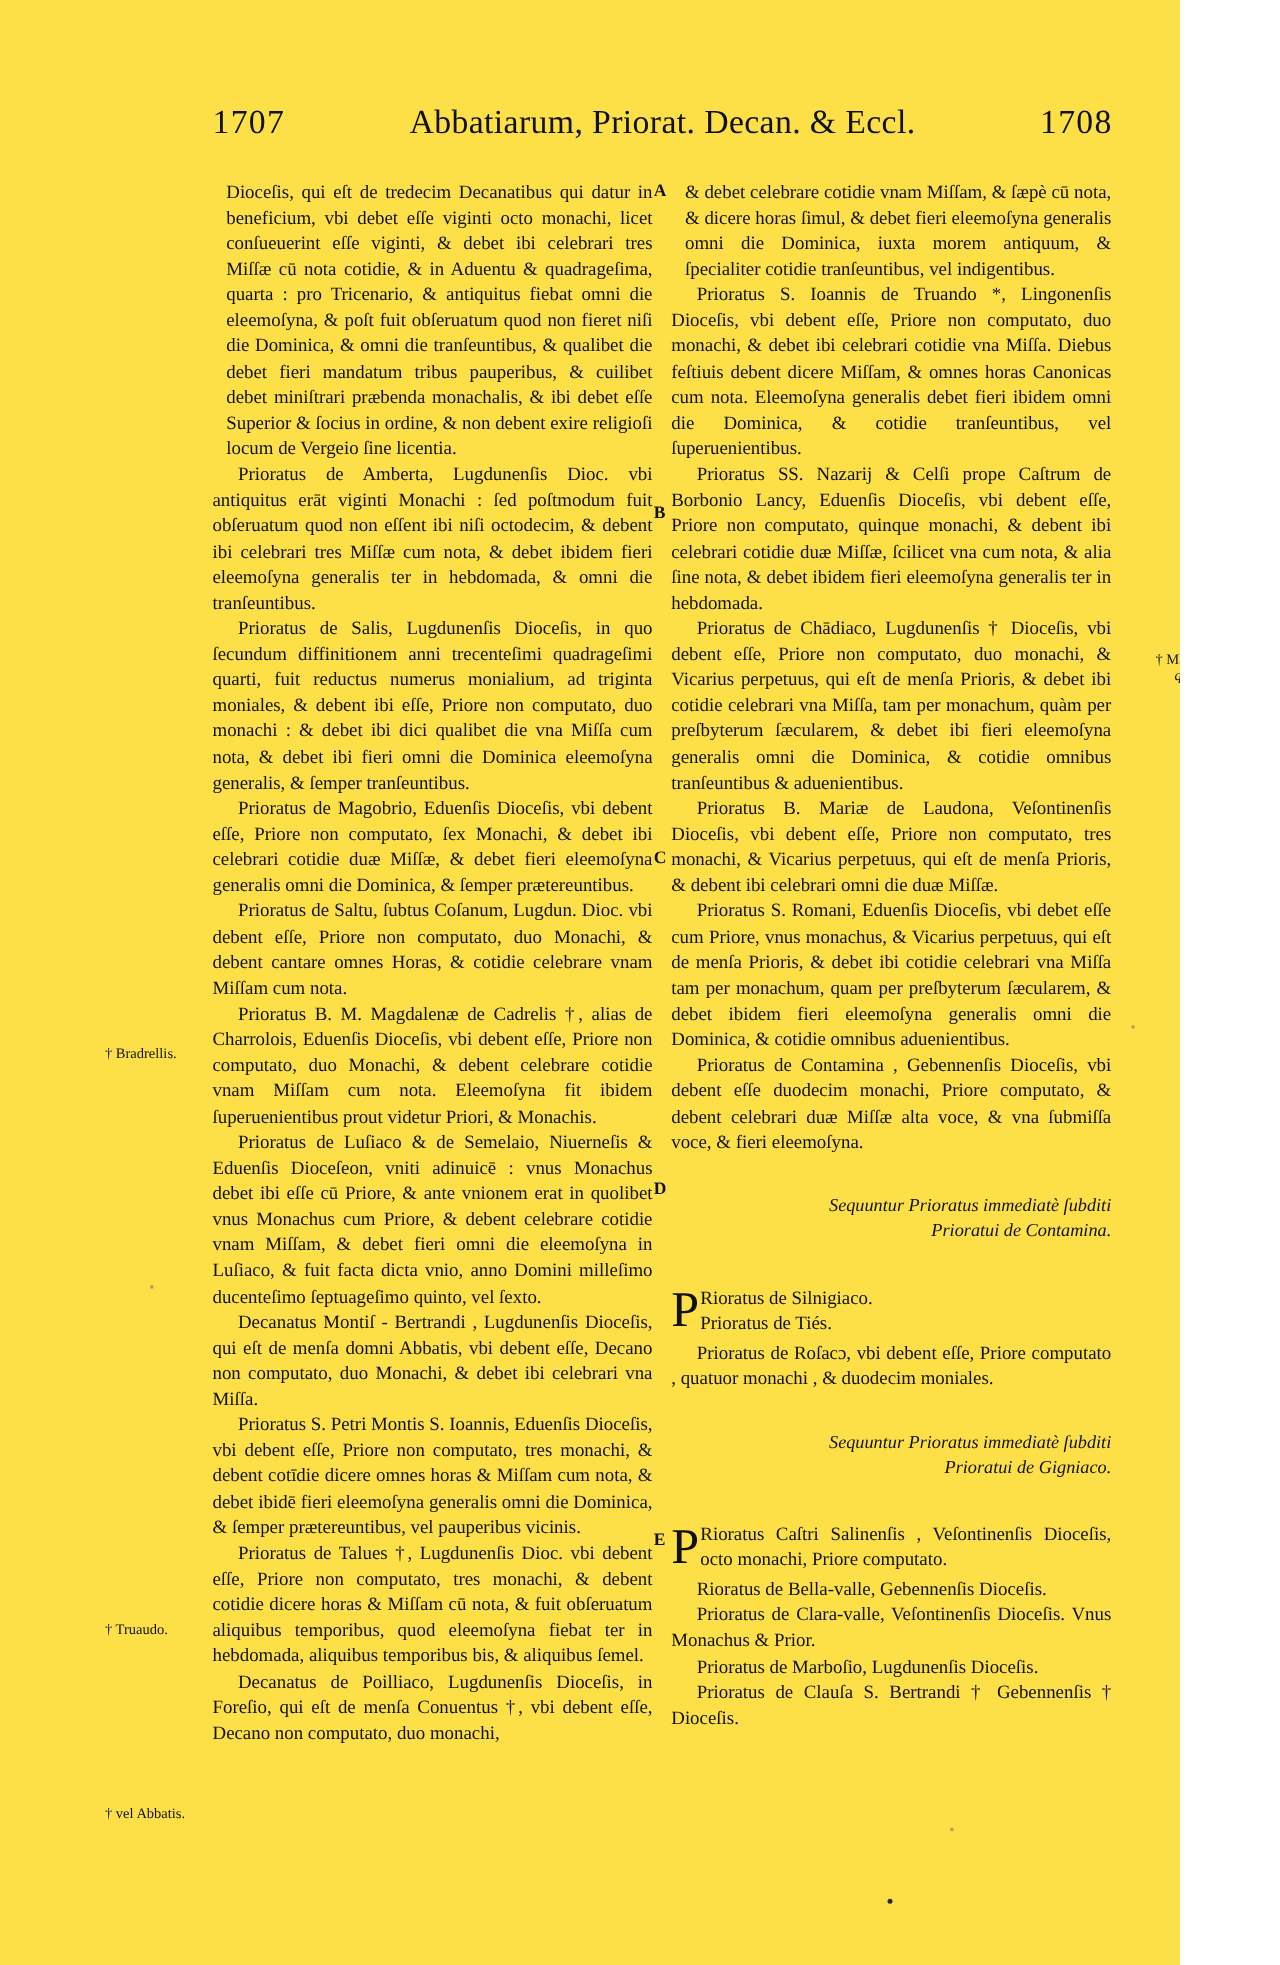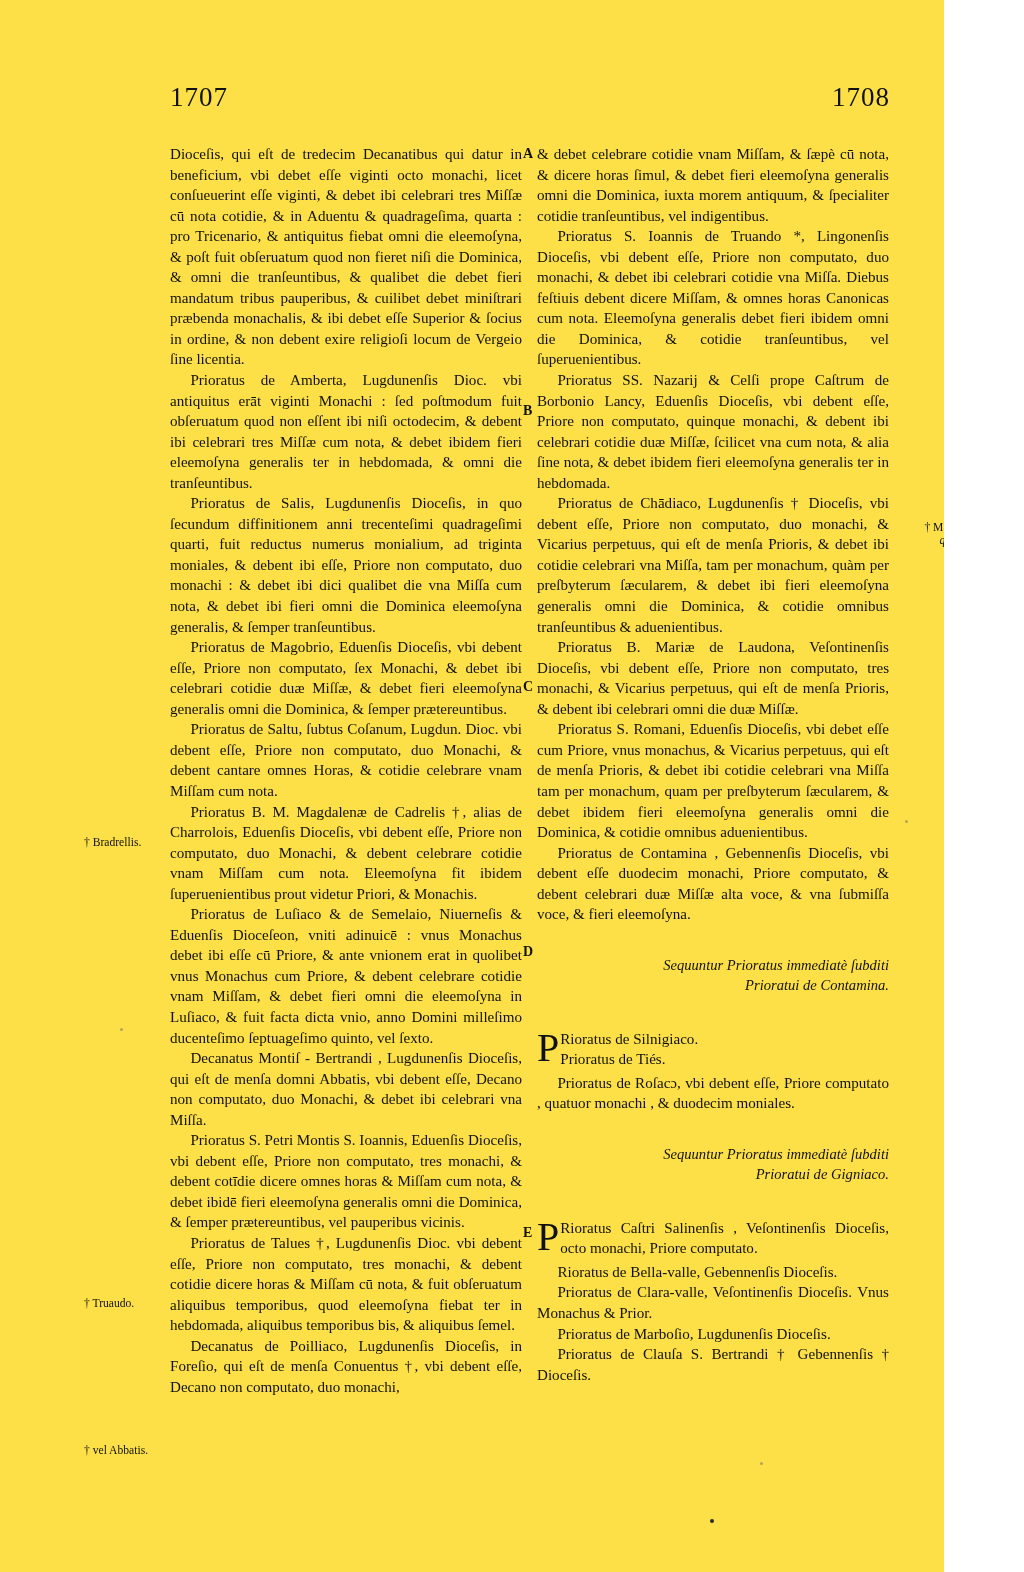--- a/index.html
+++ b/index.html
@@ -53,21 +53,21 @@
     -webkit-hyphens: none;
     hyphens: none;
   }
   .col.left  { left: 170px; }
   .col.right { left: 537px; }
 
   .col p {
     margin: 0;
     text-indent: 1.35em;
   }
-  .col p.noindent { text-indent: 0; }
+  .col p.noindent { text-indent: 0; margin-left: 11px; }
 
   
   .sec-head {
     text-align: right;
     font-style: italic;
     font-size: 14.6px;
     line-height: 20px;
     text-indent: 0;
     margin: 30px 0 34px 0 !important;
   }
@@ -136,20 +136,21 @@
 </style>
 </head>
 <body>
 
 <div id="page">
 
   <div class="edge-bar"></div>
 
   <div class="header">
     <div class="folio">1707</div>
+    <div class="head-title">Abbatiarum, Priorat. Decan. &amp; Eccl.</div>
     <div class="folio">1708</div>
   </div>
 
   <div class="colmark" style="top:146px">A</div>
   <div class="colmark" style="top:403px">B</div>
   <div class="colmark" style="top:679px">C</div>
   <div class="colmark" style="top:944px">D</div>
   <div class="colmark" style="top:1225px">E</div>
 
   <div class="margin-note left" style="top:836px">† Bradrellis.</div>

